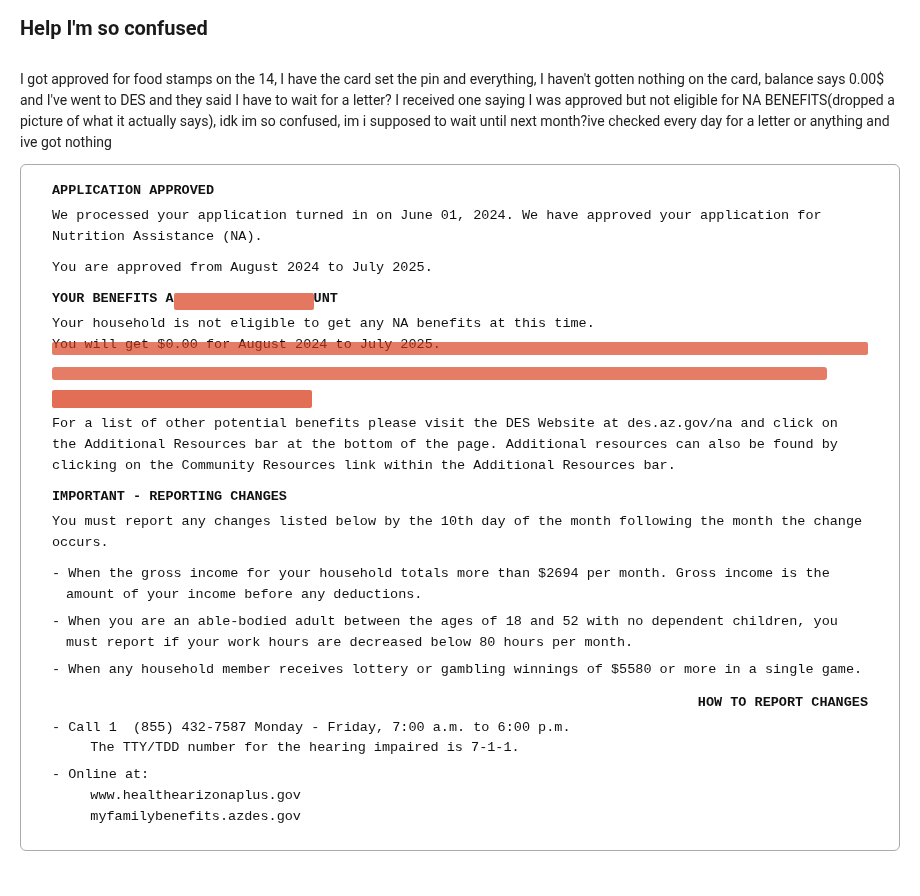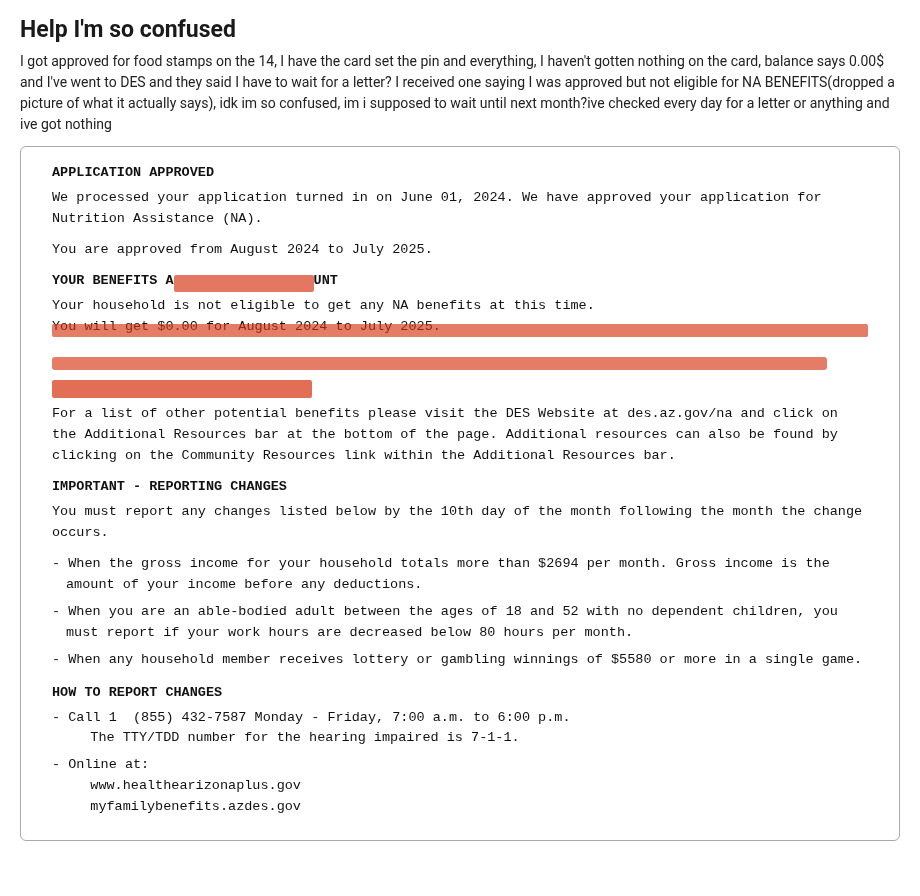--- a/index.html
+++ b/index.html
@@ -9,23 +9,23 @@
     }
     body {
       font-family: -apple-system, BlinkMacSystemFont, "Segoe UI", Roboto, sans-serif;
       background: #fff;
       color: #1a1a1a;
       width: 920px;
       min-height: 896px;
       padding: 16px 20px;
     }
     .page-title {
-      font-size: 23px;
+      font-size: 20px;
       font-weight: 700;
-      margin-bottom: 8px;
+      margin-bottom: 29px;
     }
     .intro-text {
       font-size: 14px;
       line-height: 1.5;
       color: #222;
       margin-bottom: 11px;
     }
     .letter-box {
       border: 1.5px solid #aaa;
       border-radius: 6px;
@@ -93,21 +93,21 @@
 <div class="letter-box">
 
   <div class="section-header">APPLICATION APPROVED</div>
   <div class="letter-para">We processed your application turned in on June 01, 2024. We have approved your application for Nutrition Assistance (NA).</div>
   <div class="letter-para">You are approved from August 2024 to July 2025.</div>
 
   <div class="section-header">
     <span>YOUR BENEFITS A</span><span class="partial-red">&nbsp;</span><span>UNT</span>
   </div>
 
-  <div style="position:relative; margin-bottom:20px;">
+  <div style="position:relative; margin-bottom:12px;">
     <div>Your household is not eligible to get any NA benefits at this time.</div>
     <div>You will get $0.00 for August 2024 to July 2025.</div>
 
     <div style="position:absolute; bottom:0; left:0; right:0; height:13px; background:rgba(215,55,20,0.65); border-radius:2px; pointer-events:none;"></div>
   </div>
 
   <div style="height:13px; background:rgba(215,55,20,0.65); border-radius:3px; width:95%; margin-bottom:10px;"></div>
 
   <div style="margin-bottom:4px;">
     <span class="redacted-block">&nbsp;</span>
@@ -115,19 +115,19 @@
   <div class="letter-para">For a list of other potential benefits please visit the DES Website at des.az.gov/na and click on the Additional Resources bar at the bottom of the page. Additional resources can also be found by clicking on the Community Resources link within the Additional Resources bar.</div>
 
   <div class="section-header">IMPORTANT - REPORTING CHANGES</div>
   <div class="letter-para">You must report any changes listed below by the 10th day of the month following the month the change occurs.</div>
   <ul class="letter-list">
     <li>When the gross income for your household totals more than $2694 per month. Gross income is the amount of your income before any deductions.</li>
     <li>When you are an able-bodied adult between the ages of 18 and 52 with no dependent children, you must report if your work hours are decreased below 80 hours per month.</li>
     <li>When any household member receives lottery or gambling winnings of $5580 or more in a single game.</li>
   </ul>
 
-  <div class="section-header" style="margin-top:12px;">HOW TO REPORT CHANGES</div>
+  <div class="section-header" style="margin-top:12px;text-align:right;">HOW TO REPORT CHANGES</div>
   <ul class="letter-list">
     <li>Call 1&nbsp;&nbsp;(855) 432-7587 Monday - Friday, 7:00 a.m. to 6:00 p.m.<br>&nbsp;&nbsp;&nbsp;The TTY/TDD number for the hearing impaired is 7-1-1.</li>
     <li>Online at:<br>&nbsp;&nbsp;&nbsp;www.healthearizonaplus.gov<br>&nbsp;&nbsp;&nbsp;myfamilybenefits.azdes.gov</li>
   </ul>
 
 </div>
 
 </body></html>

